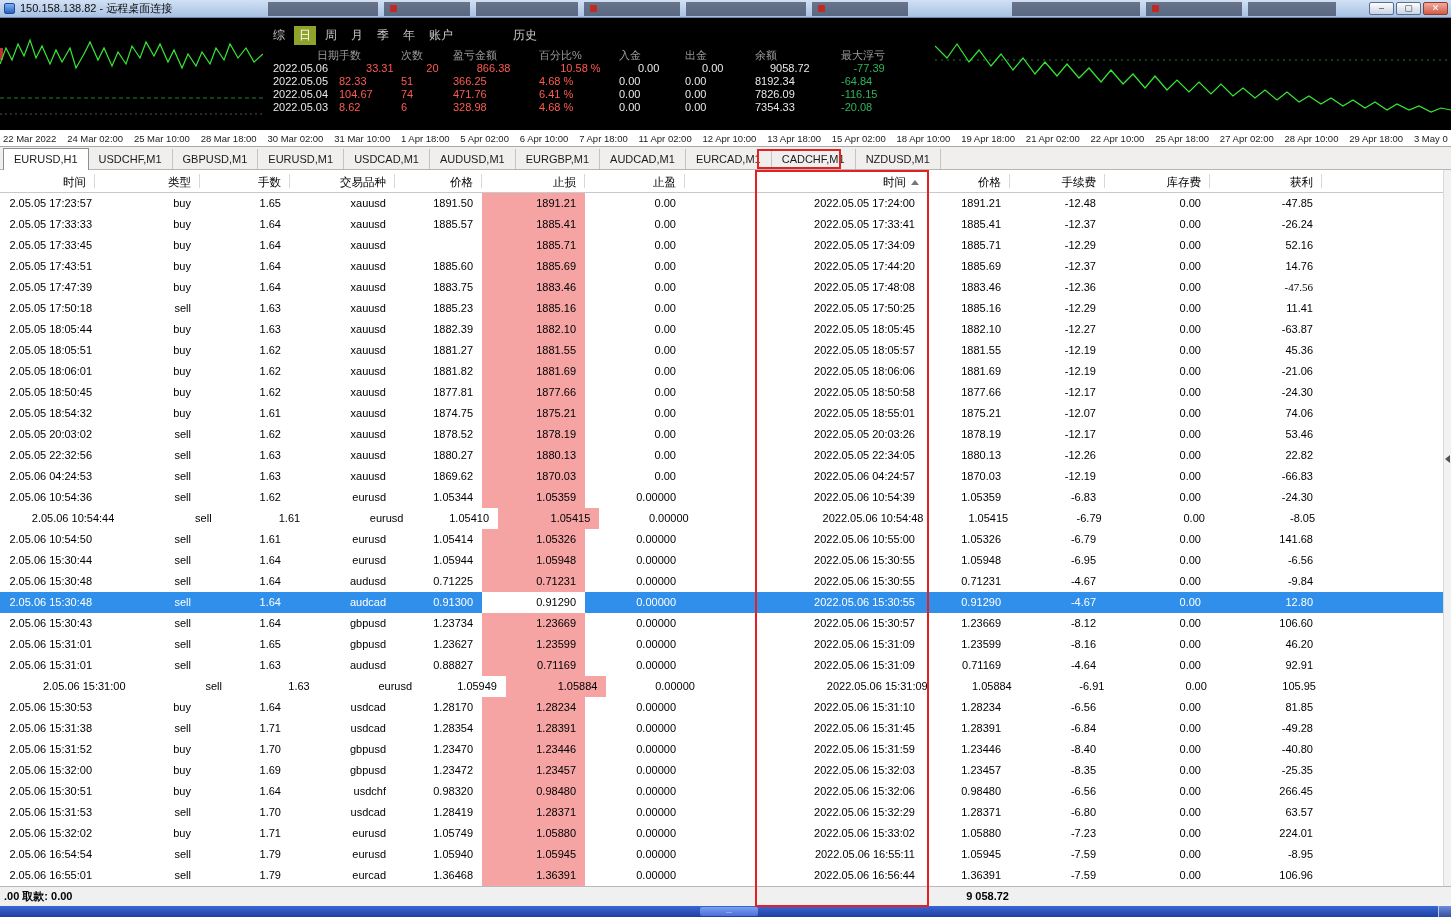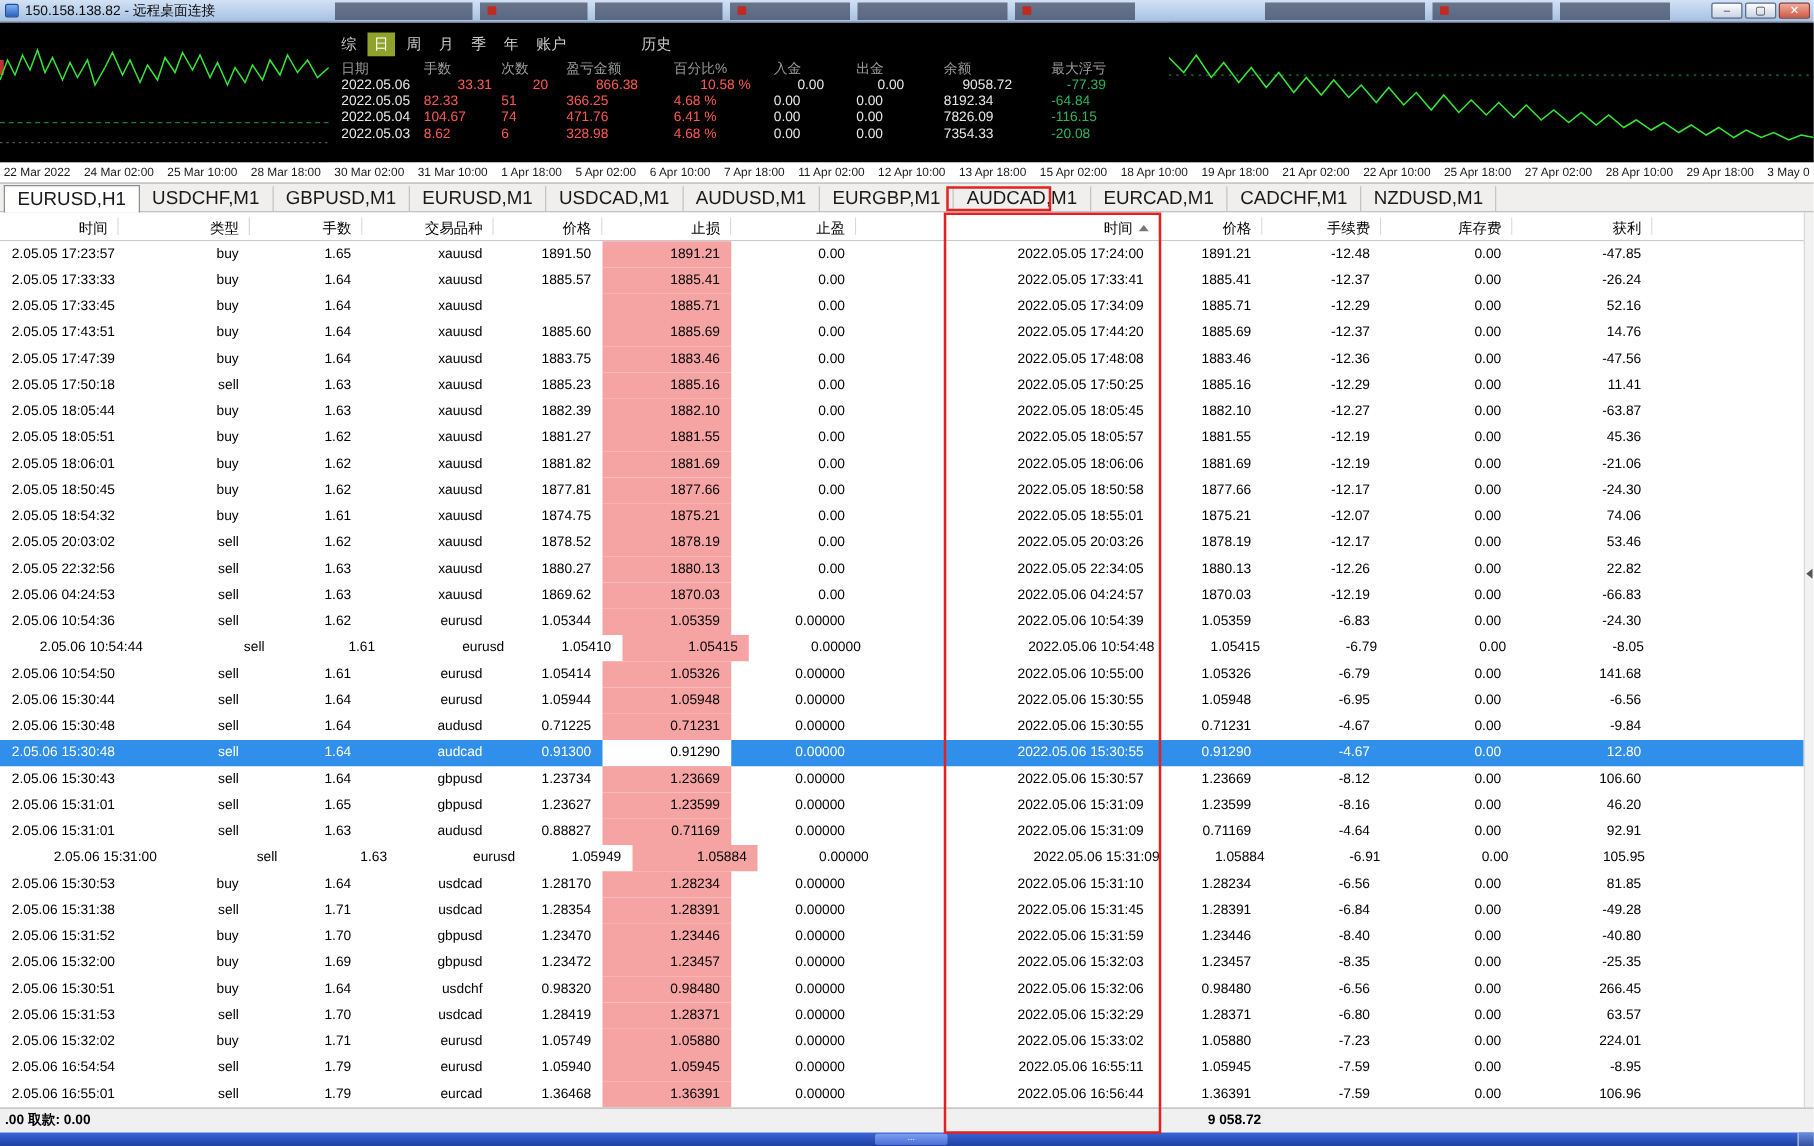--- a/index.html
+++ b/index.html
@@ -37,21 +37,21 @@
   .shead .scell { color:#9a9a9a; }
   .v-w { color:#e8e8e8; } .v-r { color:#ff5b52; } .v-g { color:#2fb45a; }
 
   
   .time-axis { position:absolute; top:130px; left:0; width:1451px; height:17px; background:#fff;
     border-bottom:1px solid #a8a8a8; display:flex; justify-content:space-between; align-items:center;
     font-size:9.5px; color:#1a1a1a; padding:0 3px; overflow:hidden; white-space:nowrap; }
 
   
   .symbol-tabs { position:absolute; top:147px; left:0; width:1451px; height:23px; background:#f0efed;
-    border-bottom:1px solid #b5b5b5; display:flex; align-items:flex-end; padding-left:3px; font-size:15px; color:#1a1a1a; }
+    border-bottom:1px solid #b5b5b5; display:flex; align-items:flex-end; padding-left:3px; font-size:11px; color:#1a1a1a; }
   .tab { height:20px; line-height:20px; padding:0 10px; border-right:1px solid #c3c3c3; white-space:nowrap; }
   .tab.active { background:#fff; border:1px solid #8e8e8e; border-bottom:none; height:22px; line-height:21px;
     margin-bottom:-1px; position:relative; z-index:1; }
 
   
   .grid-header { position:absolute; top:170px; left:0; width:1443px; height:23px; background:#fff;
     border-bottom:1px solid #c9c9c9; display:flex; font-size:11.5px; color:#000; }
   .hcell { position:relative; text-align:right; padding:5px 9px 0 0; white-space:nowrap; overflow:hidden; }
   .hcell::after { content:''; position:absolute; right:0; top:4px; bottom:4px; width:1px; background:#d8d8d8; }
   .hcell.filler::after { display:none; }
@@ -132,21 +132,21 @@
         <div class="stab active">日</div>
         <div class="stab">周</div>
         <div class="stab">月</div>
         <div class="stab">季</div>
         <div class="stab">年</div>
         <div class="stab">账户</div>
         <div class="stab gap-left">历史</div>
       </div>
     <div class="sgrid">
       <div class="srow shead" id="summaryHead">
-          <div class="scell" style="width: 66px;">日期</div>
+          <div class="scell" style="width: 66px; text-align: right;">日期</div>
           <div class="scell" style="width: 62px;">手数</div>
           <div class="scell" style="width: 52px;">次数</div>
           <div class="scell" style="width: 86px;">盈亏金额</div>
           <div class="scell" style="width: 80px;">百分比%</div>
           <div class="scell" style="width: 66px;">入金</div>
           <div class="scell" style="width: 70px;">出金</div>
           <div class="scell" style="width: 86px;">余额</div>
           <div class="scell" style="width: 84px;">最大浮亏</div>
         </div>
       <div id="summaryBody">
@@ -328,21 +328,21 @@
       <div class="gcell c1" style="width: 105px;">buy</div>
       <div class="gcell c2" style="width: 90px;">1.64</div>
       <div class="gcell c3" style="width: 105px;">xauusd</div>
       <div class="gcell c4" style="width: 87px;">1883.75</div>
       <div class="gcell c5 sl" style="width: 103px;">1883.46</div>
       <div class="gcell c6" style="width: 100px;">0.00</div>
       <div class="gcell c7" style="width: 243px;">2022.05.05 17:48:08</div>
       <div class="gcell c8" style="width: 82px;">1883.46</div>
       <div class="gcell c9" style="width: 95px;">-12.36</div>
       <div class="gcell c10" style="width: 105px;">0.00</div>
-      <div class="gcell c11" style="width: 112px;">-47.56</div>
+      <div class="gcell c11" style="width: 112px; font-family: Liberation Serif, serif;">-47.56</div>
       <div class="gcell filler" style="width: 121px;"></div>
     </div>
     <div class="grow">
       <div class="gcell c0" style="width: 95px;">2.05.05 17:50:18</div>
       <div class="gcell c1" style="width: 105px;">sell</div>
       <div class="gcell c2" style="width: 90px;">1.63</div>
       <div class="gcell c3" style="width: 105px;">xauusd</div>
       <div class="gcell c4" style="width: 87px;">1885.23</div>
       <div class="gcell c5 sl" style="width: 103px;">1885.16</div>
       <div class="gcell c6" style="width: 100px;">0.00</div>

